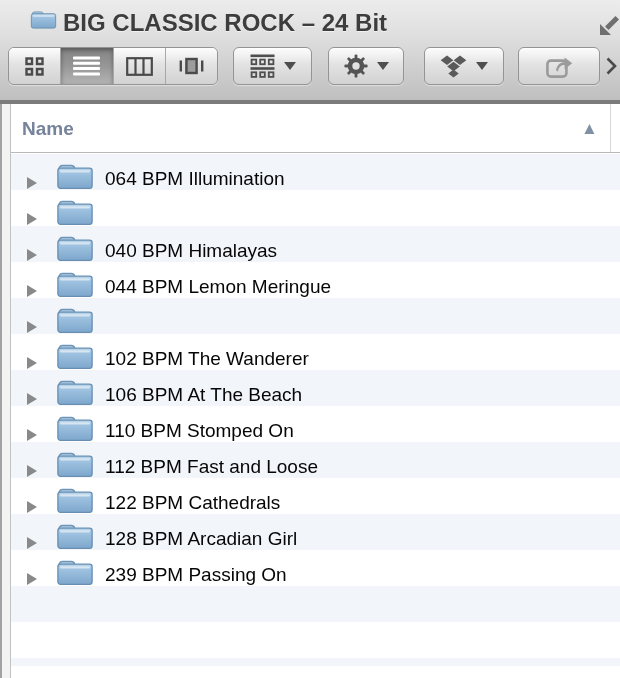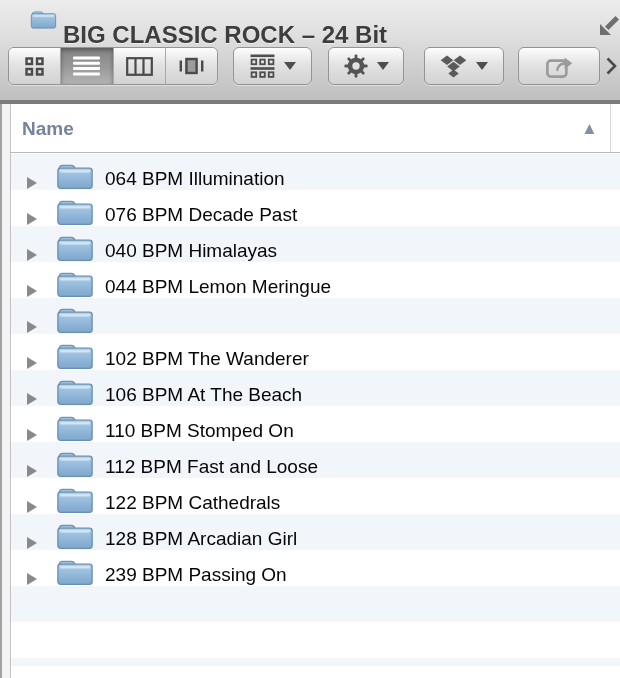--- a/index.html
+++ b/index.html
@@ -16,21 +16,20 @@
     border-bottom:4px solid #7b7b7b;
     box-sizing:content-box;
   }
   .titlebar{position:absolute;left:0;top:0;width:620px;height:44px;}
   .proxy-folder{position:absolute;left:30px;top:8px;width:27px;height:22px;}
   .window-title{
     position:absolute;left:63px;top:0;height:44px;line-height:46px;
     font-size:24px;font-weight:600;color:#3d3d3d;
     text-shadow:0 1px 0 rgba(255,255,255,.55);
     white-space:nowrap;
-    margin-top:12px;
   }
   .fullscreen-btn{position:absolute;right:-4px;top:11px;width:28px;height:28px;}
   
   .tb-btn{
     position:absolute;top:47px;height:38px;border-radius:6px;
     border:1px solid #949494;
     background:linear-gradient(180deg,#fdfdfd 0%,#e3e3e3 45%,#d2d2d2 100%);
     box-shadow:inset 0 1px 0 rgba(255,255,255,.9),0 1px 1px rgba(255,255,255,.45);
     display:flex;align-items:center;justify-content:center;
     box-sizing:border-box;
@@ -237,21 +236,20 @@
         </svg>
       <span class="row-label">064 BPM Illumination</span>
     </div>
     <div class="row">
       <svg class="disclosure" viewBox="0 0 14 14">
           <path d="M2 1 L12 7 L2 13 Z" fill="#898989"></path>
         </svg>
       <svg class="folder-icon" viewBox="0 0 40 30">
           <use href="#folder"></use>
         </svg>
-      <span class="row-label">076 BPM Decade Past</span>
     </div>
     <div class="row">
       <svg class="disclosure" viewBox="0 0 14 14">
           <path d="M2 1 L12 7 L2 13 Z" fill="#898989"></path>
         </svg>
       <svg class="folder-icon" viewBox="0 0 40 30">
           <use href="#folder"></use>
         </svg>
       <span class="row-label">040 BPM Himalayas</span>
     </div>

